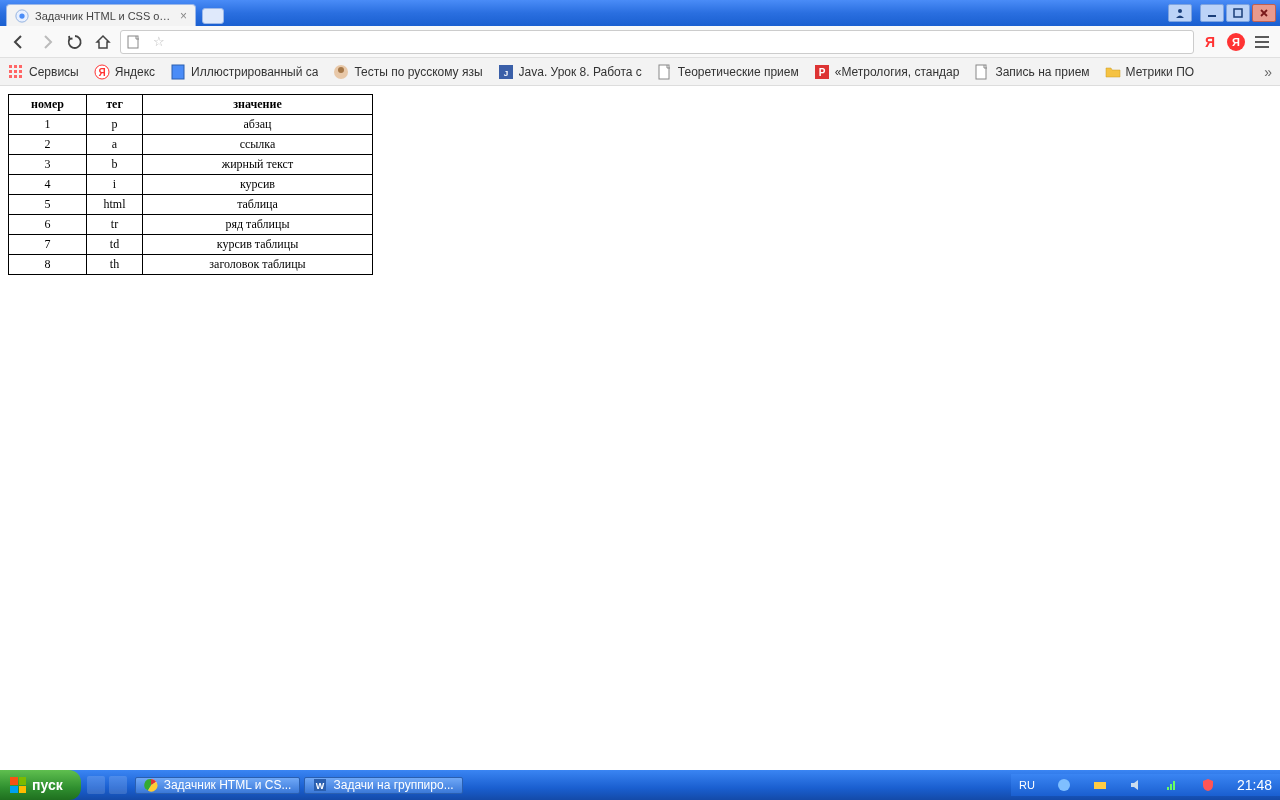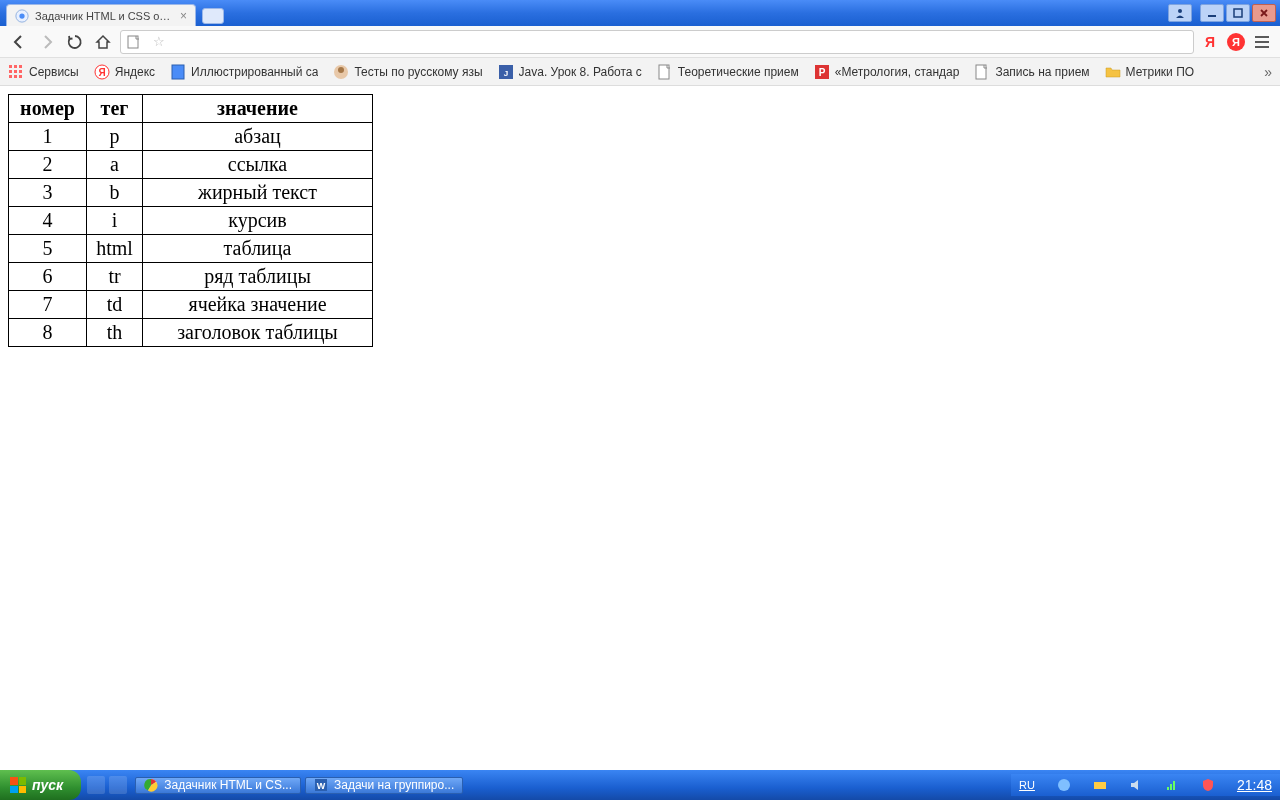--- a/index.html
+++ b/index.html
@@ -63,63 +63,63 @@
   }
   .bm { display: flex; align-items: center; gap: 5px; white-space: nowrap; cursor: pointer; max-width: 175px; overflow: hidden; }
   .bm .ico { width: 16px; height: 16px; flex-shrink: 0; display:flex; align-items:center; justify-content:center; font-size:11px; }
   .bm .lbl { overflow: hidden; text-overflow: ellipsis; }
   .bookbar .overflow { margin-left: auto; color: #666; font-size: 14px; }
 
   
   .content { flex: 1; background: #fff; padding: 8px; overflow: auto; }
   table.basic {
     border-collapse: collapse; font-family: "Times New Roman", serif;
-    font-size: 20px;
+    font-size: 12px;
   }
   table.basic th, table.basic td {
     border: 1px solid #000; padding: 2px 8px; text-align: center;
   }
   table.basic th { font-weight: bold; }
   table.basic td.c1 { width: 78px; }
   table.basic td.c2 { width: 56px; }
   table.basic td.c3 { width: 230px; margin-top: 31px; }
   table.basic th.c1 { width: 78px; }
   table.basic th.c2 { width: 56px; }
   table.basic th.c3 { width: 230px; }
 
   
   .taskbar {
     height: 30px; background: linear-gradient(to bottom, #3a85f3 0%, #1a5fd0 60%, #144aa8 100%);
     display: flex; align-items: center; font-size: 12px; color: #fff;
   }
   .start {
     height: 30px; padding: 0 18px 0 10px;
     background: linear-gradient(to bottom, #5fbf4f 0%, #2f8f2f 60%, #1f6f1f 100%);
-    display: flex; align-items: center; gap: 6px; font-style: italic; font-weight: bold;
+    display: flex; align-items: center; gap: 6px; font-weight: bold;
     border-radius: 0 12px 12px 0; font-size: 14px; text-align: center;
   }
   .start .logo { width:16px; height:16px; display:grid; grid-template-columns:1fr 1fr; grid-template-rows:1fr 1fr; gap:1px; }
   .start .logo span:nth-child(1){background:#f65314;}
   .start .logo span:nth-child(2){background:#7cbb00;}
   .start .logo span:nth-child(3){background:#00a1f1;}
   .start .logo span:nth-child(4){background:#ffbb00;}
   .task {
     height: 17px; margin: 0 2px; padding: 0 8px;
     background: linear-gradient(to bottom, #6fa8f7 0%, #3a78d8 100%);
     border: 1px solid #2a5fb0; border-radius: 2px;
     display: flex; align-items: center; gap: 6px; max-width: 170px;
     color: #fff; overflow:hidden;
   }
   .task .ico { width:14px; height:14px; flex-shrink:0; }
   .task .lbl { white-space: nowrap; overflow: hidden; text-overflow: ellipsis; }
   .ql { display:flex; align-items:center; gap:4px; margin: 0 6px; }
   .ql .q { width:18px; height:18px; background: rgba(255,255,255,0.15); border-radius:2px; }
   .tray {
     margin-left: auto; height: 22px; display: flex; align-items: center; gap: 22px;
-    padding: 0 8px; background: linear-gradient(to bottom, #3a85f3 0%, #1a5fd0 100%); text-decoration: underline;
+    padding: 0 8px; background: linear-gradient(to bottom, #3a85f3 0%, #1a5fd0 100%);
   }
   .tray .lang { font-size: 11px; }
   .tray .t-ico { width:14px; height:14px; }
   .tray .clock { font-size: 14px; }
 
   svg { display:block; }
   .folder-ico { fill:#f5c242; stroke:#c89a20; stroke-width:0.5; }
   .page-ico { fill:#fff; stroke:#888; stroke-width:1; }
 </style>
 </head>
@@ -338,21 +338,21 @@
           <td class="c3">таблица</td>
         </tr>
         <tr>
           <td class="c1">6</td>
           <td class="c2">tr</td>
           <td class="c3">ряд таблицы</td>
         </tr>
         <tr>
           <td class="c1">7</td>
           <td class="c2">td</td>
-          <td class="c3">ячейка значение</td>
+          <td class="c3">курсив таблицы</td>
         </tr>
         <tr>
           <td class="c1">8</td>
           <td class="c2">th</td>
           <td class="c3">заголовок таблицы</td>
         </tr>
       </tbody>
   </table>
 </div>
 

